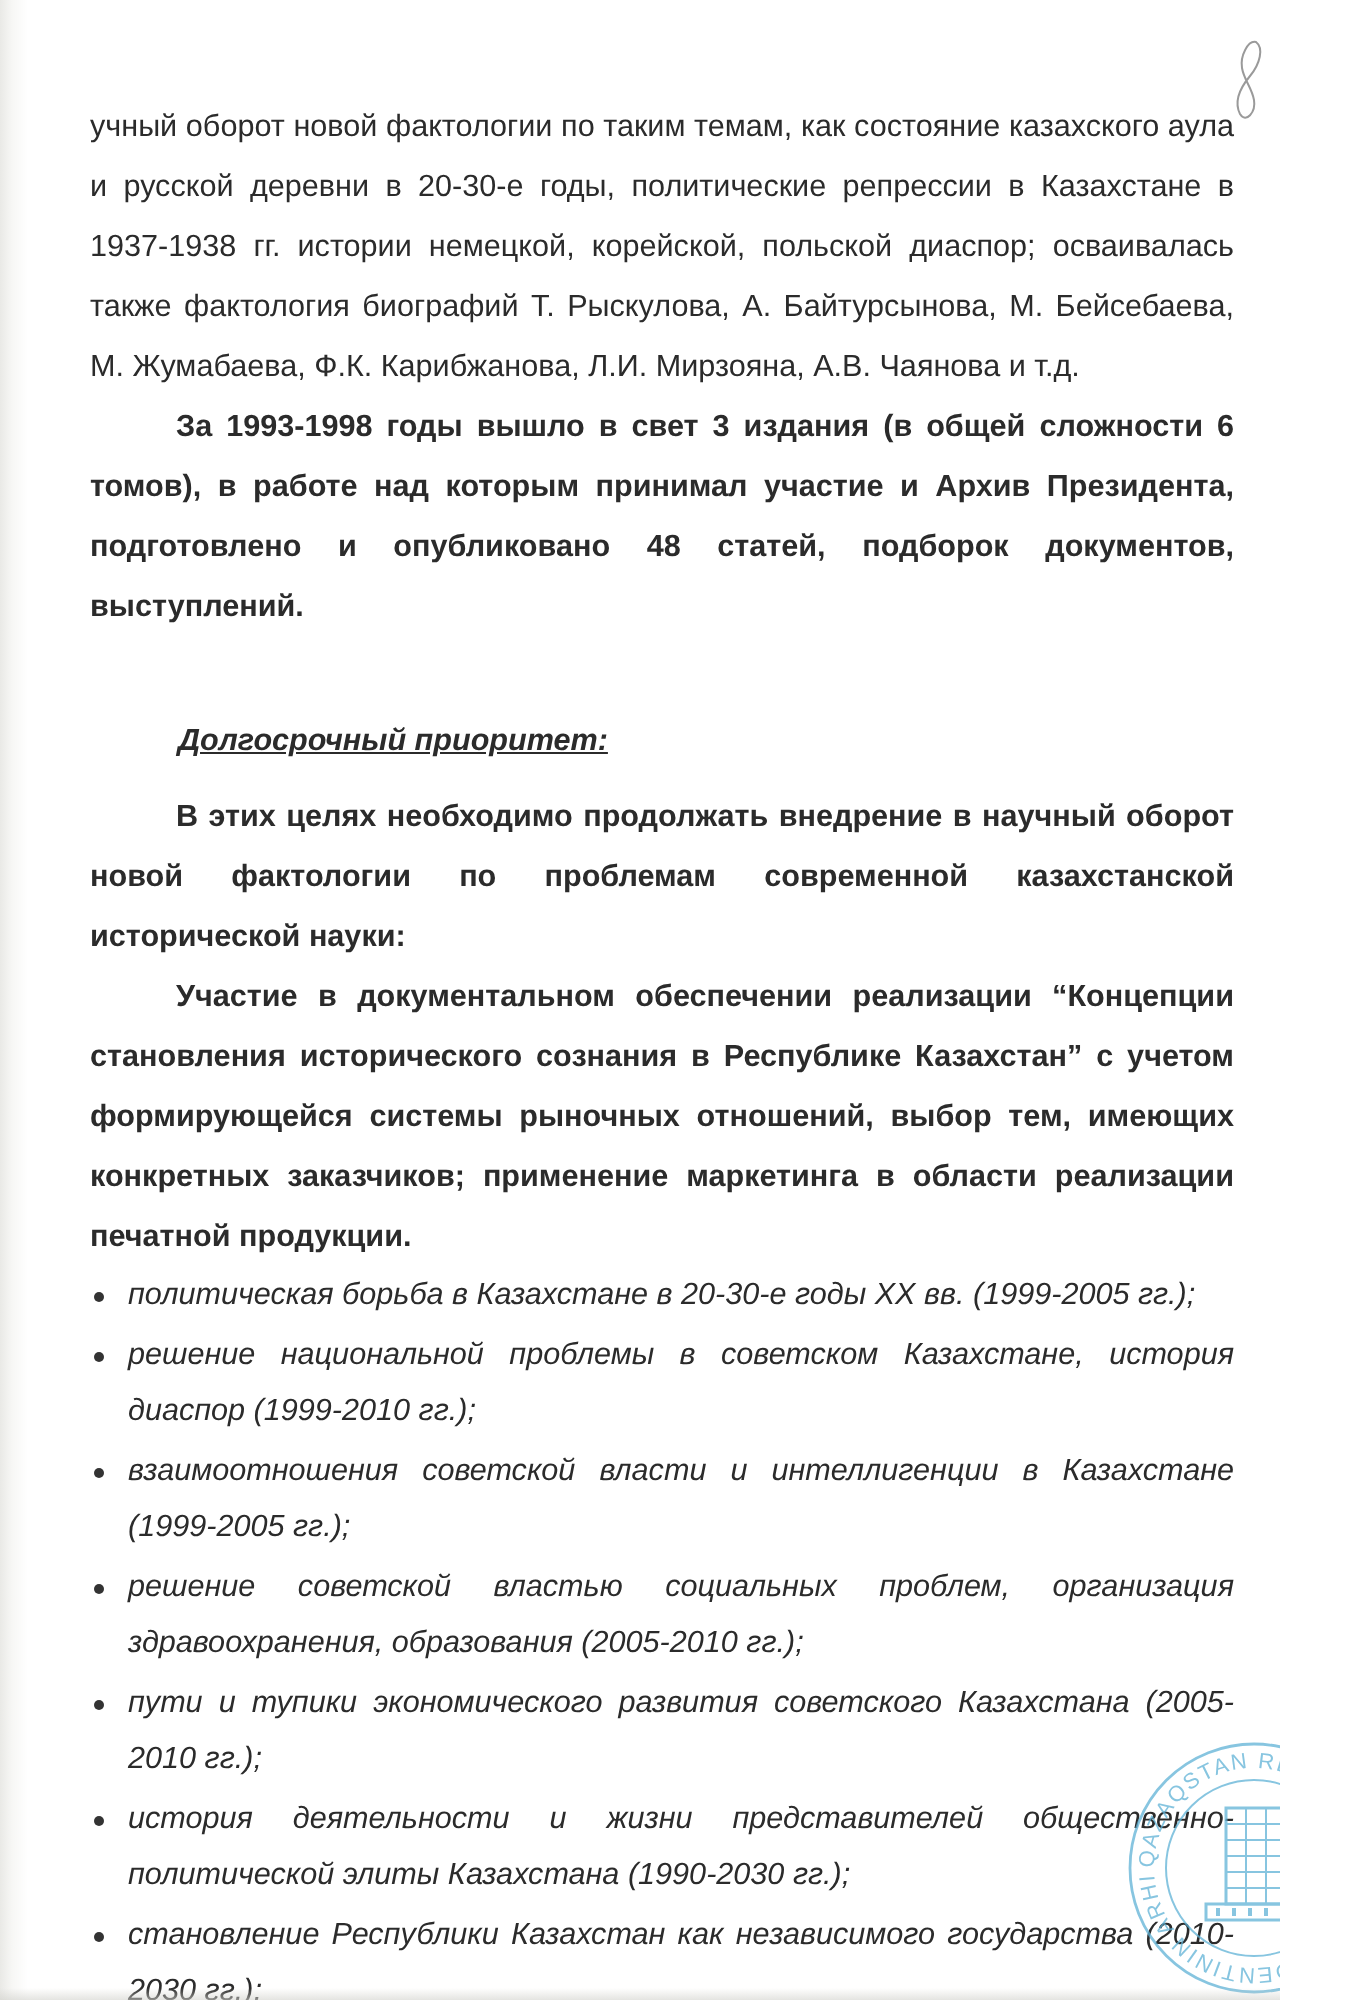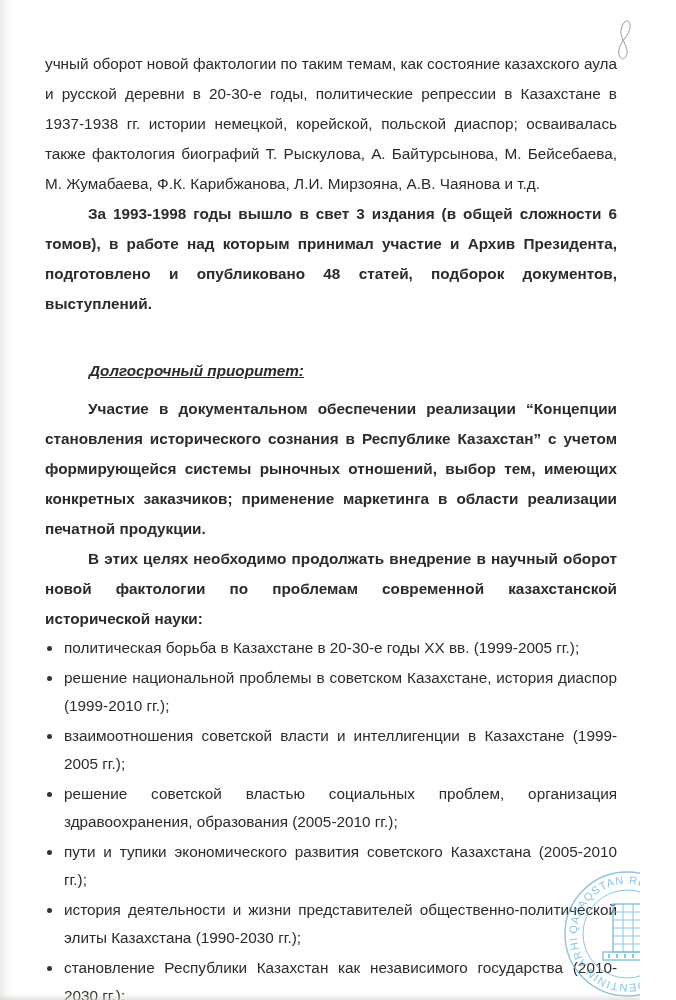--- a/index.html
+++ b/index.html
@@ -56,20 +56,21 @@
       margin: 0;
       padding: 0;
     }
     ul.bullets li {
       position: relative;
       padding-left: 19px;
       margin-bottom: 2px;
       text-align: justify;
       text-align-last: left;
       line-height: 28px;
+      font-style: italic;
     }
     ul.bullets li .bullet {
       position: absolute;
       left: 2px;
       top: 12px;
       width: 5px;
       height: 5px;
       border-radius: 50%;
       background: #333;
     }
@@ -102,22 +103,22 @@
   <div class="content">
     <p class="para">учный оборот новой фактологии по таким темам, как состояние казахского аула и русской деревни в 20-30-е годы, политические репрессии в Казахстане в 1937-1938 гг. истории немецкой, корейской, польской диаспор; осваивалась также фактология биографий Т. Рыскулова, А. Байтурсынова, М. Бейсебаева, М. Жумабаева, Ф.К. Карибжанова, Л.И. Мирзояна, А.В. Чаянова и т.д.</p>
     <p class="para indent">За 1993-1998 годы вышло в свет 3 издания (в общей сложности 6 томов), в работе над которым принимал участие и Архив Президента, подготовлено и опубликовано 48 статей, подборок документов, выступлений.</p>
 
     <div class="gap-large"></div>
 
     <p class="heading-underlined">Долгосрочный приоритет:</p>
 
     <div style="height:8px"></div>
 
+    <p class="para indent">В этих целях необходимо продолжать внедрение в научный оборот новой фактологии по проблемам современной казахстанской исторической науки:</p>
     <p class="para indent">Участие в документальном обеспечении реализации “Концепции становления исторического сознания в Республике Казахстан” с учетом формирующейся системы рыночных отношений, выбор тем, имеющих конкретных заказчиков; применение маркетинга в области реализации печатной продукции.</p>
-    <p class="para indent">В этих целях необходимо продолжать внедрение в научный оборот новой фактологии по проблемам современной казахстанской исторической науки:</p>
 
     <ul class="bullets">
       <li><span class="bullet"></span><span>политическая борьба в Казахстане в 20-30-е годы XX вв. (1999-2005 гг.);</span></li>
       <li><span class="bullet"></span><span>решение национальной проблемы в советском Казахстане, история диаспор (1999-2010 гг.);</span></li>
       <li><span class="bullet"></span><span>взаимоотношения советской власти и интеллигенции в Казахстане (1999-2005 гг.);</span></li>
       <li><span class="bullet"></span><span>решение советской властью социальных проблем, организация здравоохранения, образования (2005-2010 гг.);</span></li>
       <li><span class="bullet"></span><span>пути и тупики экономического развития советского Казахстана (2005-2010 гг.);</span></li>
       <li><span class="bullet"></span><span>история деятельности и жизни представителей общественно-политической элиты Казахстана (1990-2030 гг.);</span></li>
       <li><span class="bullet"></span><span>становление Республики Казахстан как независимого государства (2010-2030 гг.);</span></li>
       <li><span class="bullet"></span></li>

